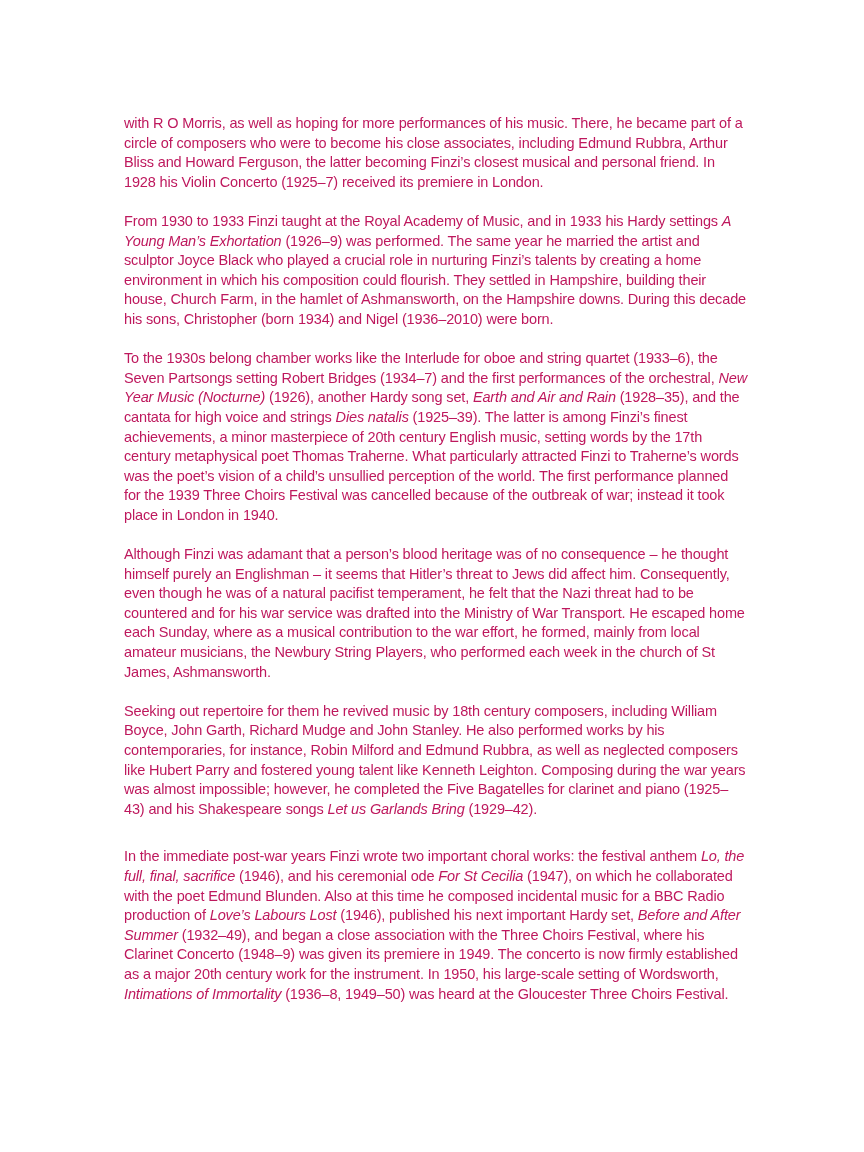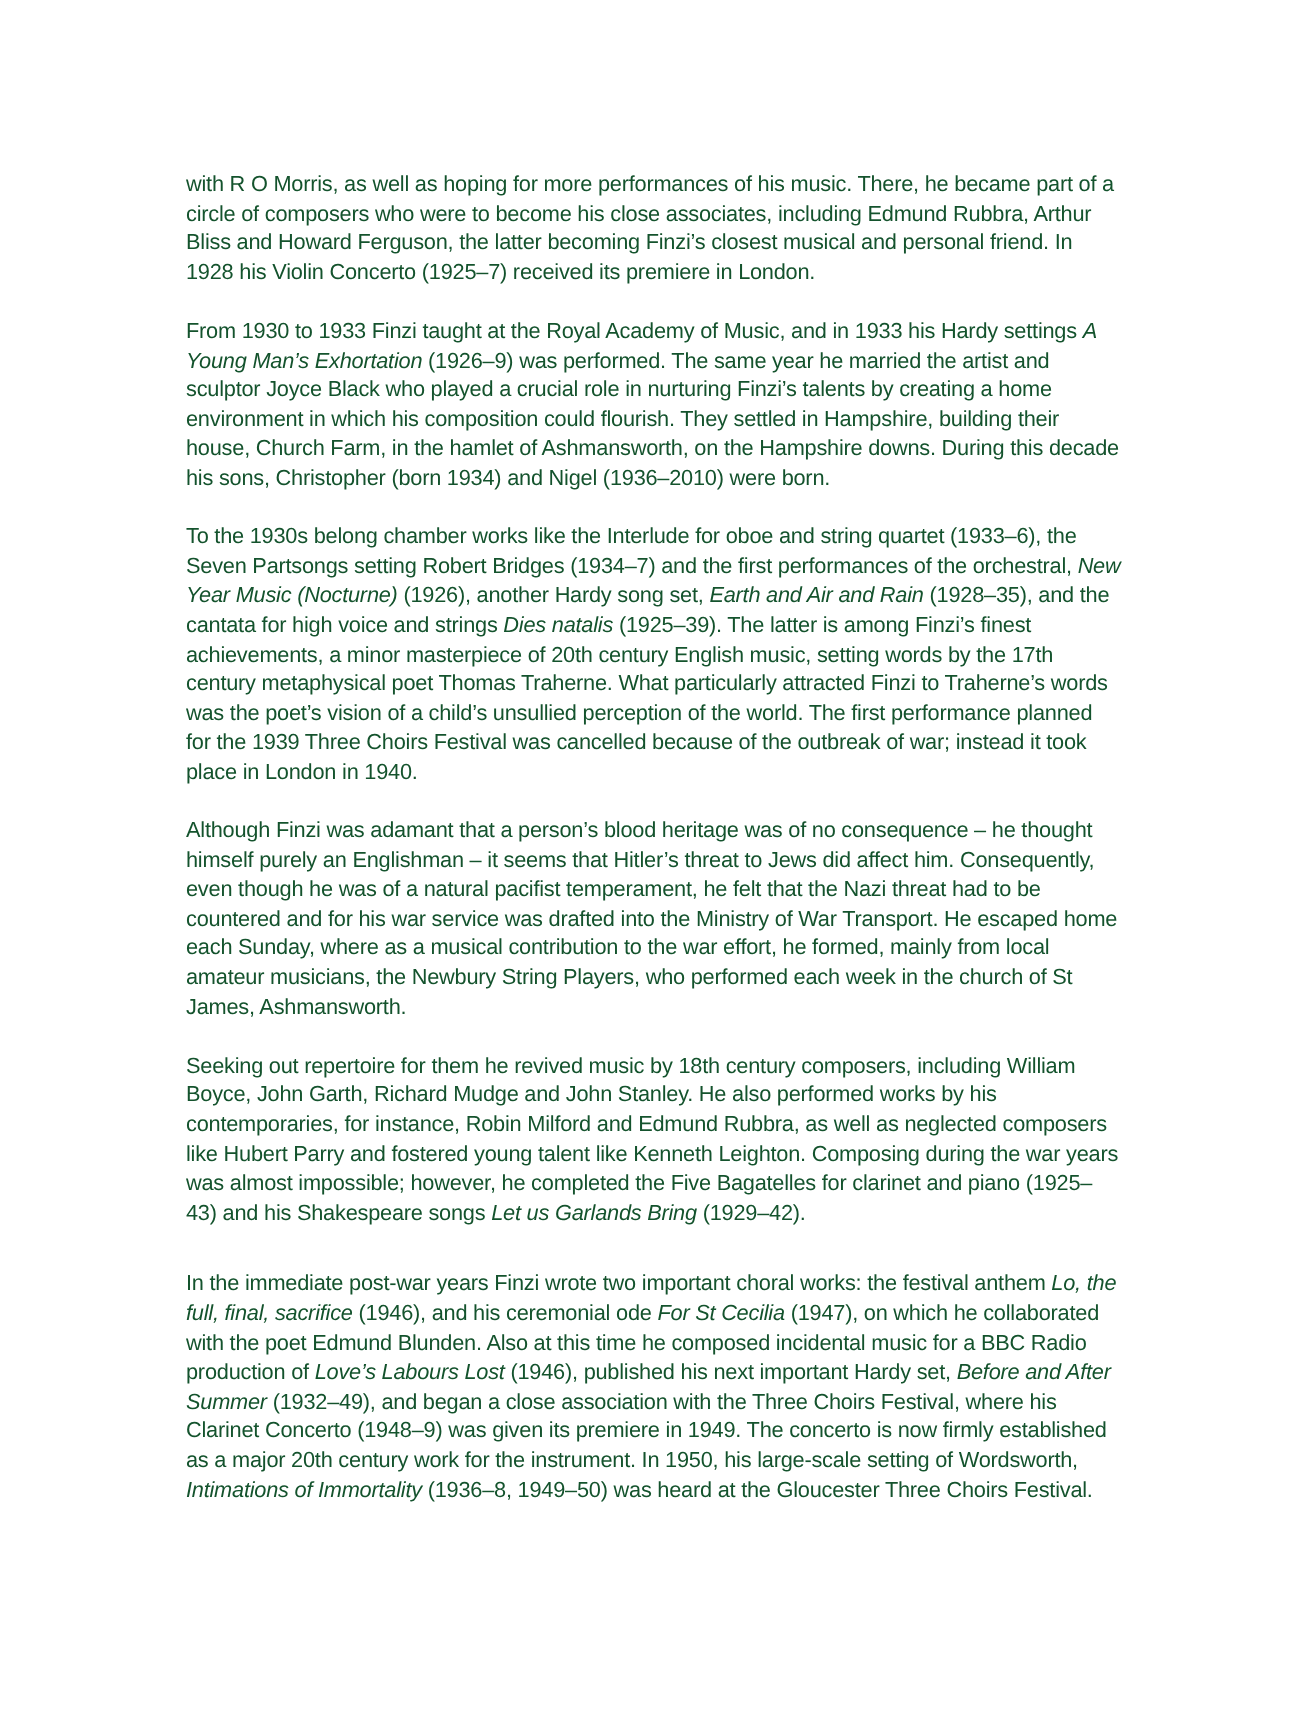--- a/index.html
+++ b/index.html
@@ -35,21 +35,21 @@
     margin-top: 28px;
   }
   .italic {
     font-style: italic;
   }
 </style>
 </head>
 <body>
 
 <div class="page">
-  <div class="content" style="color: #14532d;">
+  <div class="content" style="color: #be185d;">
       <p class="para"><span>with R O Morris, as well as hoping for more performances of his music. There, he became part of a circle of composers who were to become his close associates, including Edmund Rubbra, Arthur Bliss and Howard Ferguson, the latter becoming Finzi’s closest musical and personal friend. In 1928 his Violin Concerto (1925–7) received its premiere in London.</span></p>
       <p class="para"><span>From 1930 to 1933 Finzi taught at the Royal Academy of Music, and in 1933 his Hardy settings </span><span class="italic">A Young Man’s Exhortation</span><span> (1926–9) was performed. The same year he married the artist and sculptor Joyce Black who played a crucial role in nurturing Finzi’s talents by creating a home environment in which his composition could flourish. They settled in Hampshire, building their house, Church Farm, in the hamlet of Ashmansworth, on the Hampshire downs. During this decade his sons, Christopher (born 1934) and Nigel (1936–2010) were born.</span></p>
       <p class="para"><span>To the 1930s belong chamber works like the Interlude for oboe and string quartet (1933–6), the Seven Partsongs setting Robert Bridges (1934–7) and the first performances of the orchestral, </span><span class="italic">New Year Music (Nocturne)</span><span> (1926), another Hardy song set, </span><span class="italic">Earth and Air and Rain</span><span> (1928–35), and the cantata for high voice and strings </span><span class="italic">Dies natalis</span><span> (1925–39). The latter is among Finzi’s finest achievements, a minor masterpiece of 20th century English music, setting words by the 17th century metaphysical poet Thomas Traherne. What particularly attracted Finzi to Traherne’s words was the poet’s vision of a child’s unsullied perception of the world. The first performance planned for the 1939 Three Choirs Festival was cancelled because of the outbreak of war; instead it took place in London in 1940.</span></p>
       <p class="para"><span>Although Finzi was adamant that a person’s blood heritage was of no consequence – he thought himself purely an Englishman – it seems that Hitler’s threat to Jews did affect him. Consequently, even though he was of a natural pacifist temperament, he felt that the Nazi threat had to be countered and for his war service was drafted into the Ministry of War Transport. He escaped home each Sunday, where as a musical contribution to the war effort, he formed, mainly from local amateur musicians, the Newbury String Players, who performed each week in the church of St James, Ashmansworth.</span></p>
       <p class="para"><span>Seeking out repertoire for them he revived music by 18th century composers, including William Boyce, John Garth, Richard Mudge and John Stanley. He also performed works by his contemporaries, for instance, Robin Milford and Edmund Rubbra, as well as neglected composers like Hubert Parry and fostered young talent like Kenneth Leighton. Composing during the war years was almost impossible; however, he completed the Five Bagatelles for clarinet and piano (1925–43) and his Shakespeare songs </span><span class="italic">Let us Garlands Bring</span><span> (1929–42).</span></p>
       <p class="para"><span>In the immediate post-war years Finzi wrote two important choral works: the festival anthem </span><span class="italic">Lo, the full, final, sacrifice</span><span> (1946), and his ceremonial ode </span><span class="italic">For St Cecilia</span><span> (1947), on which he collaborated with the poet Edmund Blunden. Also at this time he composed incidental music for a BBC Radio production of </span><span class="italic">Love’s Labours Lost</span><span> (1946), published his next important Hardy set, </span><span class="italic">Before and After Summer</span><span> (1932–49), and began a close association with the Three Choirs Festival, where his Clarinet Concerto (1948–9) was given its premiere in 1949. The concerto is now firmly established as a major 20th century work for the instrument. In 1950, his large-scale setting of Wordsworth, </span><span class="italic">Intimations of Immortality</span><span> (1936–8, 1949–50) was heard at the Gloucester Three Choirs Festival.</span></p>
     </div>
 </div>
 
 </body></html>

